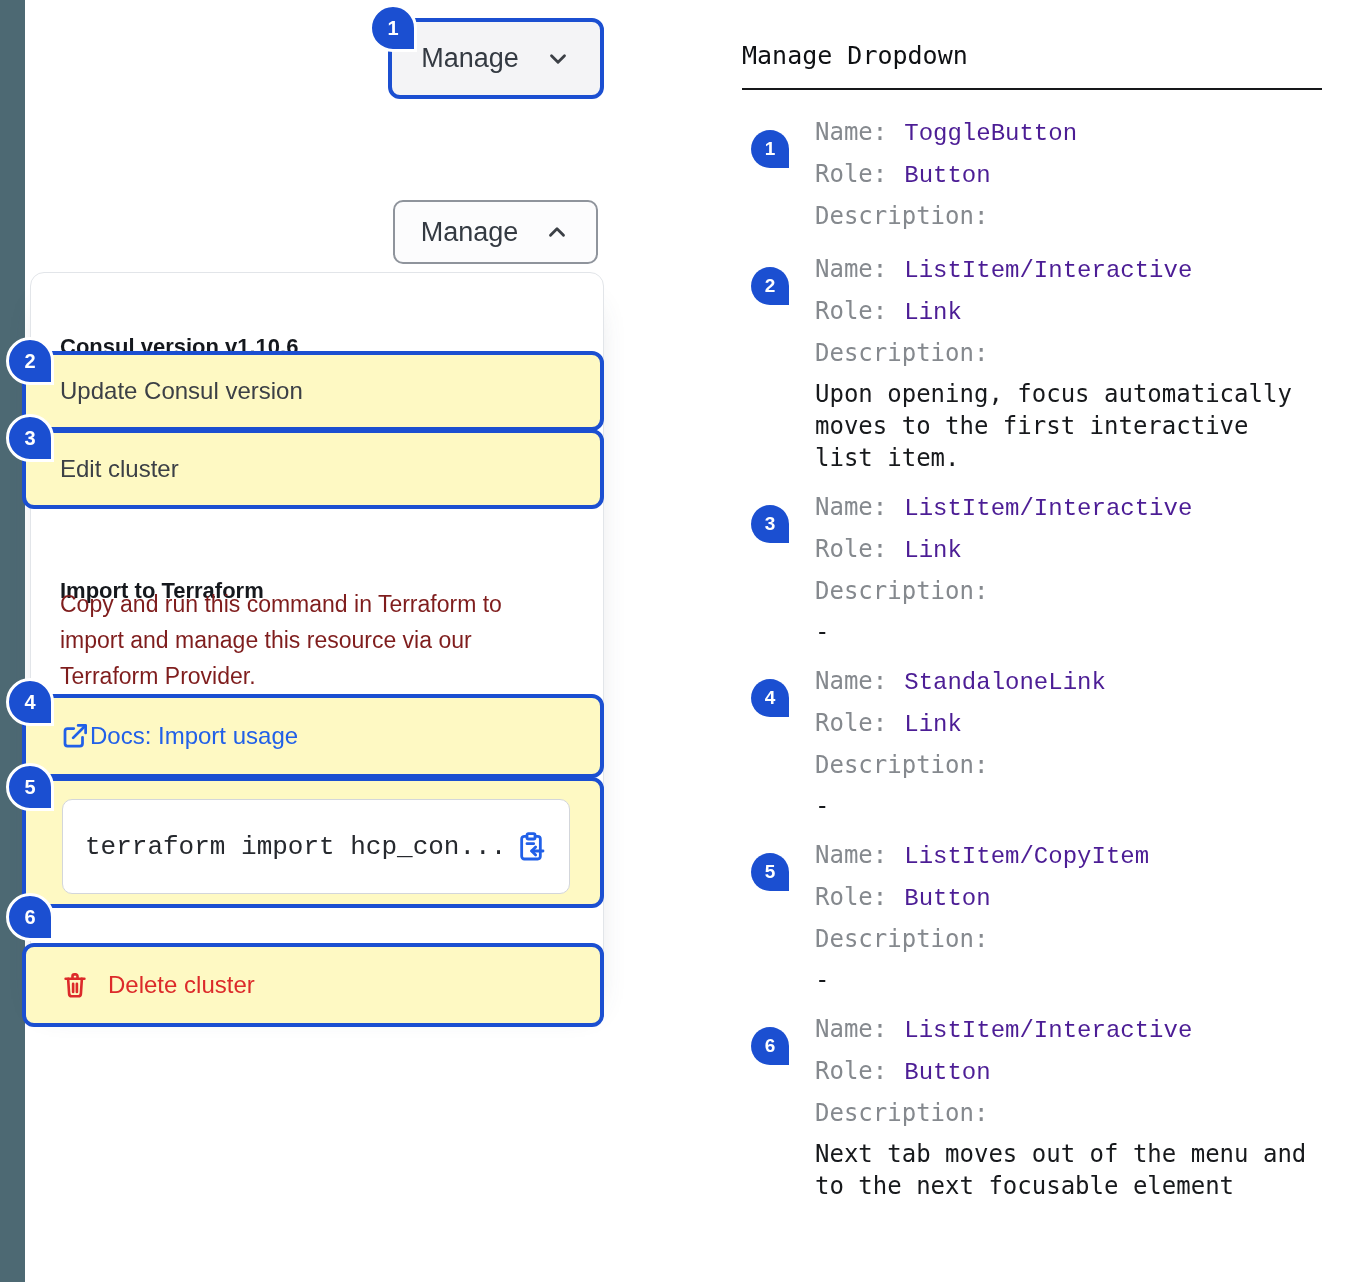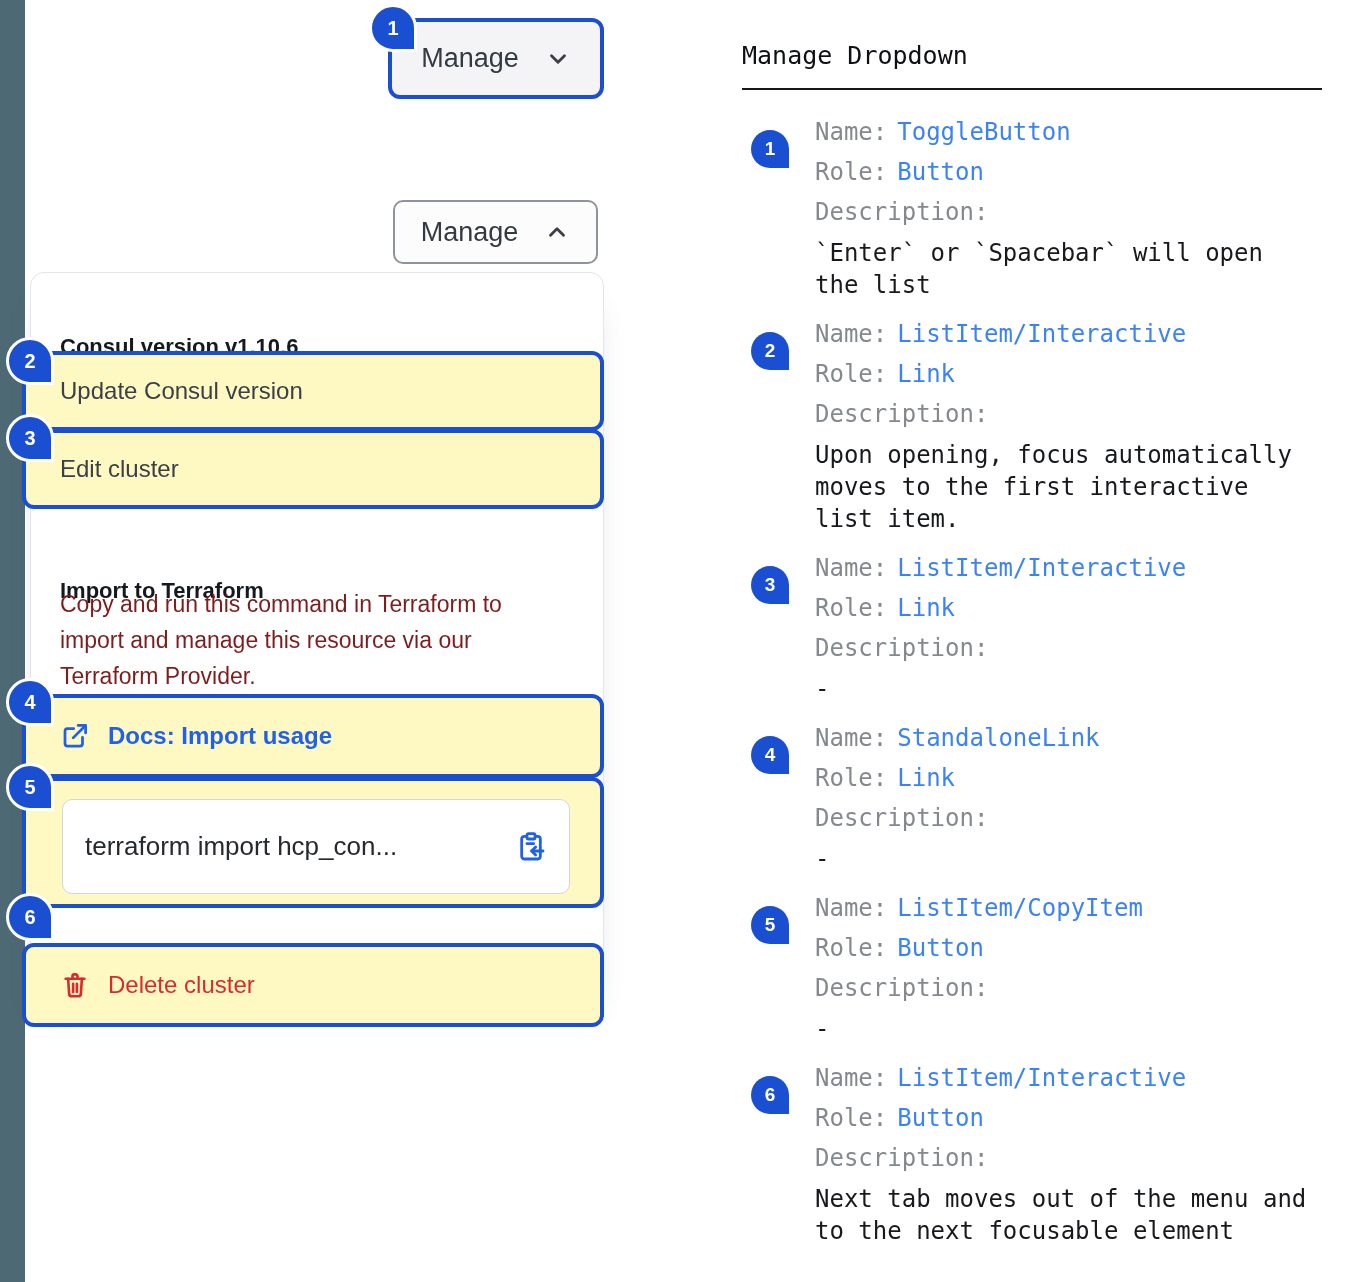--- a/index.html
+++ b/index.html
@@ -24,28 +24,28 @@
   .h-version{left:60px;top:305px;margin-top:25px;}
   .h-import{left:60px;top:538px;margin-top:36px;}
   .para{position:absolute;left:60px;top:586px;width:470px;font-size:23px;line-height:36px;color:#7f1d1d;}
 
   
   .outline-row{position:absolute;left:22px;width:582px;box-sizing:border-box;background:#fef9c3;
                border:4px solid #1b4fd1;border-radius:12px;display:flex;align-items:center;
                padding-left:34px;font-size:24px;color:#3c4046;}
   .row-update{top:351px;height:80px;}
   .row-edit{top:429px;height:80px;}
-  .row-docs{top:694px;height:84px;gap:18px;color:#2160e8;font-weight:bold;}
+  .row-docs{top:694px;height:84px;color:#2160e8;}
   .row-code{top:777px;height:131px;padding-left:0;}
   .row-delete{top:943px;height:84px;gap:18px;color:#dc2a2a;}
 
   .codebox{position:absolute;left:36px;top:18px;width:508px;height:95px;box-sizing:border-box;
            border:1.5px solid #d3d6db;border-radius:10px;display:flex;align-items:center;
            justify-content:space-between;padding:0 22px;background:#fff;}
-  .codetext{font-family:Liberation Sans, sans-serif;font-size:26px;color:#26292e;white-space:nowrap;}
+  .codetext{font-family:Liberation Mono, monospace;font-size:26px;color:#26292e;white-space:nowrap;}
 
   
   .cbadge{position:absolute;width:42px;height:42px;background:#1b4fd1;border:3px solid #fff;
           border-radius:50% 50% 0 50%;color:#fff;font-weight:700;font-size:20px;
           display:flex;align-items:center;justify-content:center;z-index:5;}
   .b1{left:369px;top:4px;}
   .b2{left:6px;top:337px;}
   .b3{left:6px;top:414px;}
   .b4{left:6px;top:678px;}
   .b5{left:6px;top:763px;}
@@ -56,21 +56,21 @@
           font-family:"DejaVu Sans Mono",monospace;color:#0b0d0f;}
   .ltitle{font-size:25px;line-height:32px;color:#0e1013;}
   .lhr{border:0;border-top:2.5px solid #17181a;margin:16px 0 22px 0;}
   .entry{display:flex;margin-bottom:13px;}
   .lbadge{width:38px;height:38px;flex:0 0 38px;margin:18px 26px 0 9px;background:#1b4fd1;
           border-radius:50% 50% 0 50%;color:#fff;display:flex;align-items:center;justify-content:center;
           font-family:"Liberation Sans",sans-serif;font-weight:700;font-size:19px;}
   .etext{flex:1;}
   .erow{font-size:24px;line-height:40px;white-space:nowrap;}
   .elabel{color:#85898e;margin-top:32px;}
-  .evalue{color:#3b82f6;margin-left:10px;}
+  .evalue{color:#4c1d95;margin-left:17px;font-family:Liberation Mono, monospace;}
   .edesc{font-size:24px;line-height:32px;margin-top:5px;width:496px;color:#17191c;}
 
   .icon{display:flex;align-items:center;}
 </style>
 </head>
 <body>
 
 <div class="strip"></div>
 
 <button class="btn btn-closed">
@@ -154,21 +154,20 @@
 <div class="legend">
   <div class="ltitle">Manage Dropdown</div>
   <hr class="lhr">
 
   <div class="entry">
     <div class="lbadge">1</div>
     <div class="etext">
       <div class="erow"><span class="elabel">Name:</span><span class="evalue">ToggleButton</span></div>
       <div class="erow"><span class="elabel">Role:</span><span class="evalue">Button</span></div>
       <div class="erow"><span class="elabel">Description:</span></div>
-      <div class="edesc">`Enter` or `Spacebar` will open the list</div>
     </div>
   </div>
 
   <div class="entry">
     <div class="lbadge">2</div>
     <div class="etext">
       <div class="erow"><span class="elabel">Name:</span><span class="evalue">ListItem/Interactive</span></div>
       <div class="erow"><span class="elabel">Role:</span><span class="evalue">Link</span></div>
       <div class="erow"><span class="elabel">Description:</span></div>
       <div class="edesc">Upon opening, focus automatically moves to the first interactive list item.</div>

